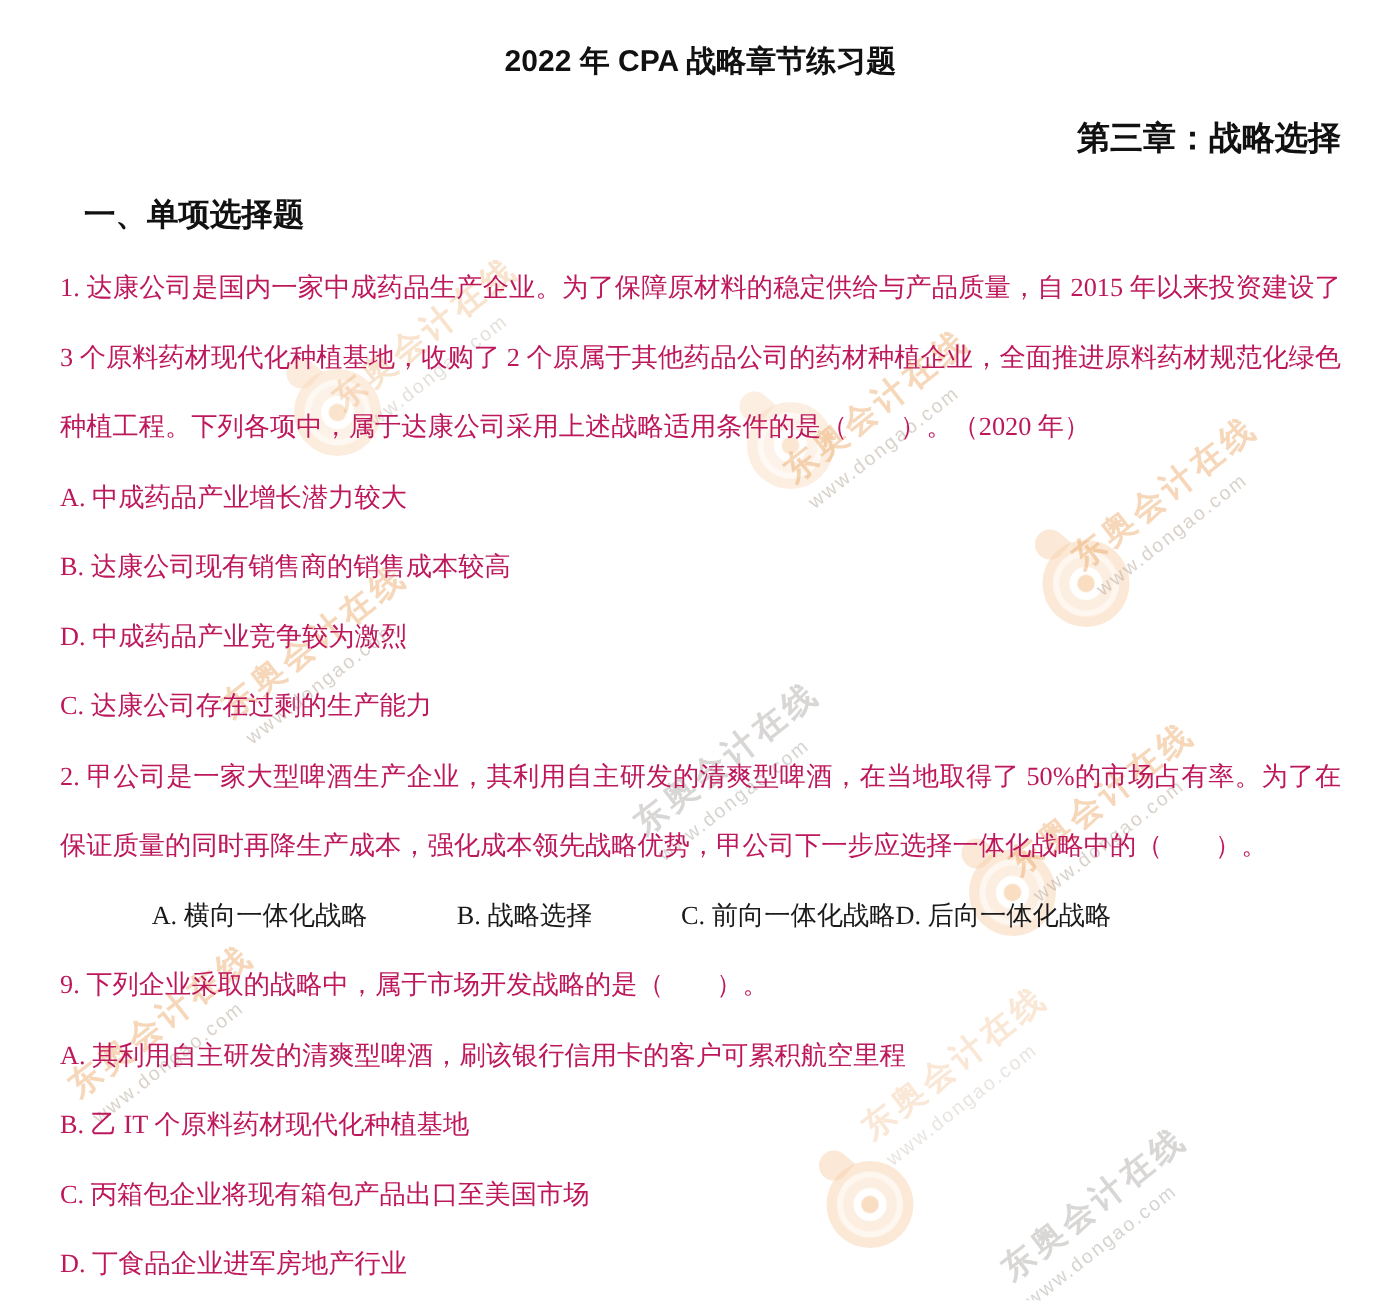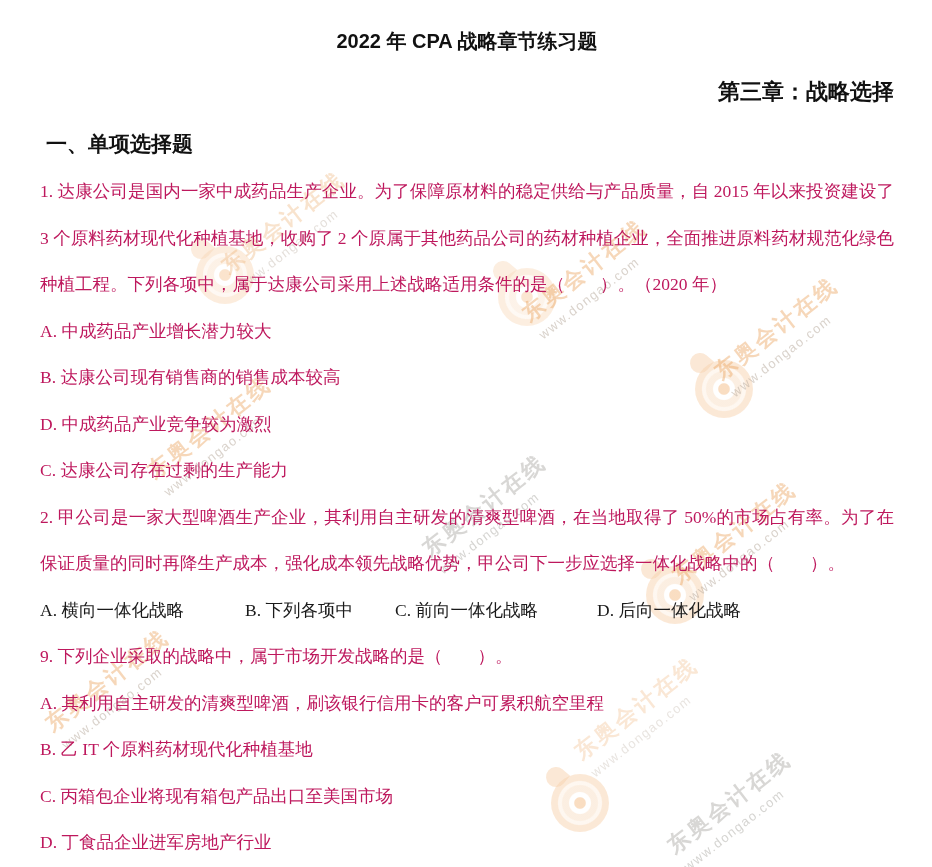--- a/index.html
+++ b/index.html
@@ -45,30 +45,30 @@
     margin:0;text-align:center;
     font-family:"Liberation Sans","DejaVu Sans",sans-serif;
     font-weight:bold;font-size:20px;line-height:30px;color:#111;
   }
   .doc-subtitle{
     margin:22px 0 0;text-align:right;
     font-family:"Liberation Sans","DejaVu Sans",sans-serif;
     font-weight:bold;font-size:22px;line-height:28px;color:#111;
   }
   .section-heading{
-    margin:24px 6px 0;
+    margin:24px 16px 0;
     font-family:"Liberation Sans","DejaVu Sans",sans-serif;
     font-weight:bold;font-size:21px;line-height:28px;color:#111;
   }
   .stem,.opt{
     margin:0;font-size:17.5px;line-height:46.5px;
     text-align:justify;color:#be185d;
   }
   .stem.first{margin-top:10px;}
-  .opt-row{display:flex;font-size:17.5px;line-height:46.5px;color:#1a1a1a;}
+  .opt-row{display:flex;font-size:17.5px;line-height:46.5px;color:#1a1a1a;text-align:right;}
   .w-a{width:205px;}
   .w-b{width:150px;}
   .w-c{width:202px;}
 </style>
 </head>
 <body>
 
 <div class="page">
 
   <div class="wm-layer">
@@ -123,21 +123,21 @@
 
     <p class="stem first">1. 达康公司是国内一家中成药品生产企业。为了保障原材料的稳定供给与产品质量，自 2015 年以来投资建设了 3 个原料药材现代化种植基地，收购了 2 个原属于其他药品公司的药材种植企业，全面推进原料药材规范化绿色种植工程。下列各项中，属于达康公司采用上述战略适用条件的是（　　）。（2020 年）</p>
     <p class="opt">A. 中成药品产业增长潜力较大</p>
     <p class="opt">B. 达康公司现有销售商的销售成本较高</p>
     <p class="opt">D. 中成药品产业竞争较为激烈</p>
     <p class="opt">C. 达康公司存在过剩的生产能力</p>
 
     <p class="stem">2. 甲公司是一家大型啤酒生产企业，其利用自主研发的清爽型啤酒，在当地取得了 50%的市场占有率。为了在保证质量的同时再降生产成本，强化成本领先战略优势，甲公司下一步应选择一体化战略中的（　　）。</p>
     <div class="opt-row">
       <span class="w-a">A. 横向一体化战略</span>
-      <span class="w-b">B. 下列各项中</span>
+      <span class="w-b">B. 战略选择</span>
       <span class="w-c">C. 前向一体化战略</span>
       <span>D. 后向一体化战略</span>
     </div>
 
     <p class="stem">9. 下列企业采取的战略中，属于市场开发战略的是（　　）。</p>
     <p class="opt">A. 其利用自主研发的清爽型啤酒，刷该银行信用卡的客户可累积航空里程</p>
     <p class="opt">B. 乙 IT 个原料药材现代化种植基地</p>
     <p class="opt">C. 丙箱包企业将现有箱包产品出口至美国市场</p>
     <p class="opt">D. 丁食品企业进军房地产行业</p>
   </div>

